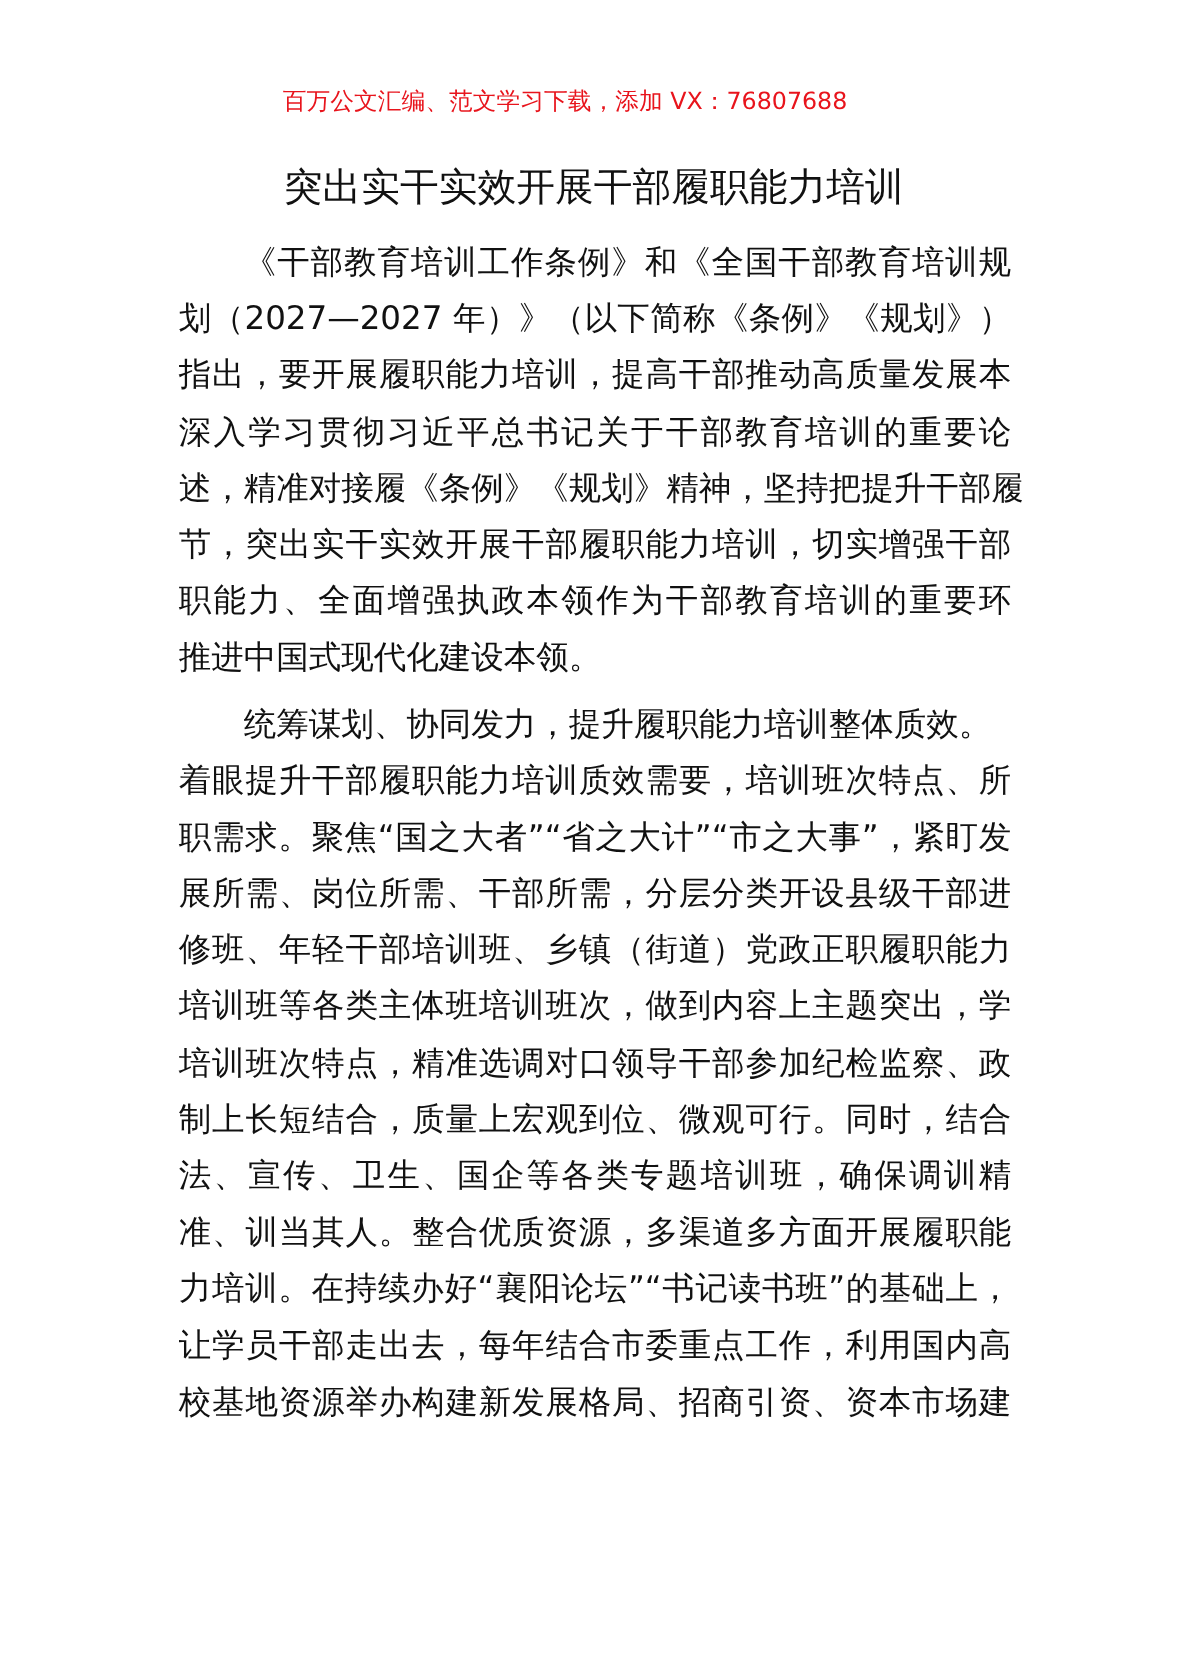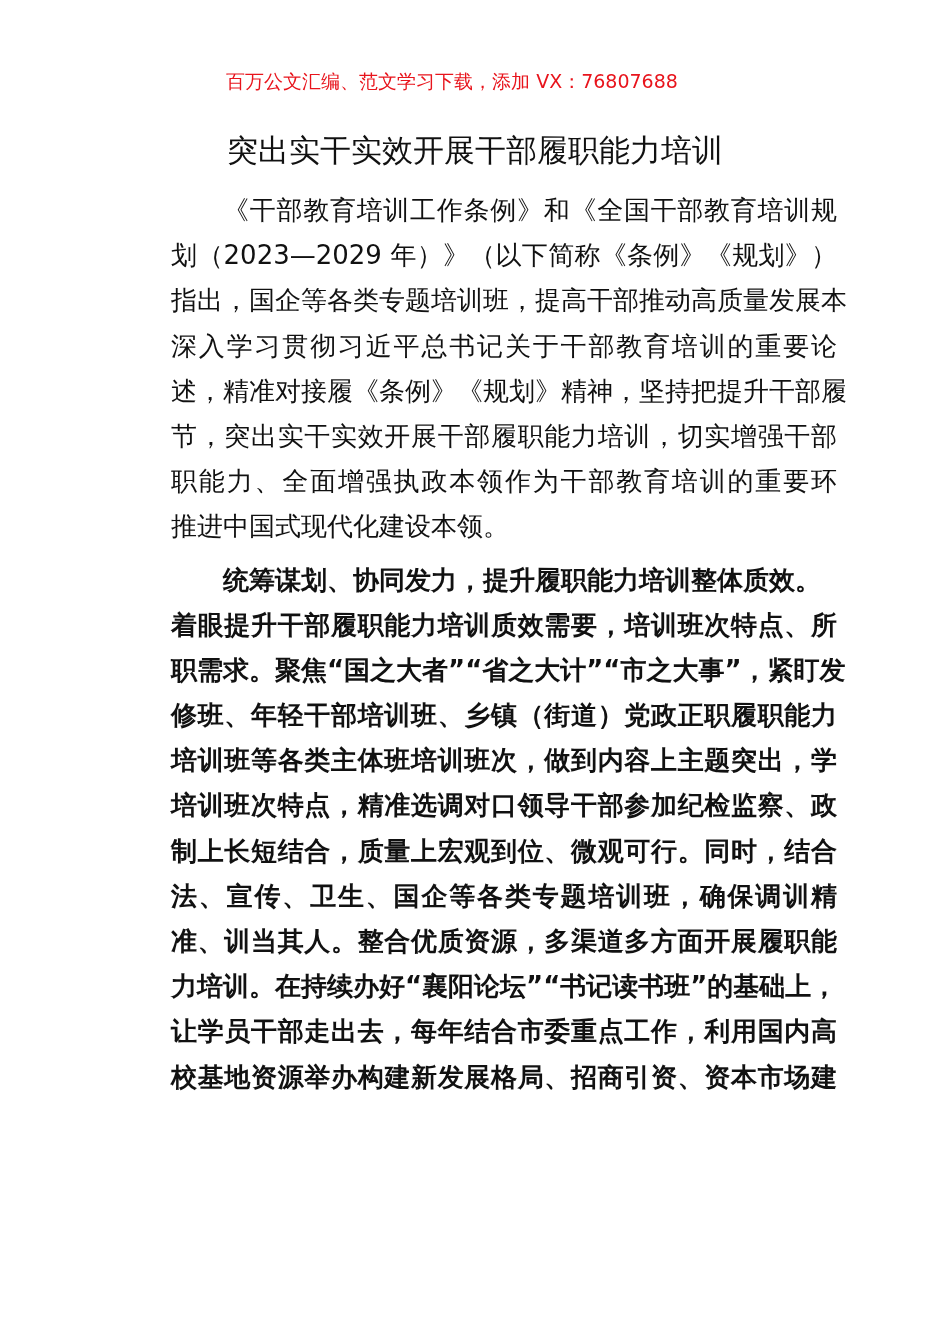--- a/index.html
+++ b/index.html
@@ -37,21 +37,20 @@
     color: #111111;
   }
   .body-text {
     position: absolute;
     top: 188px;
     left: 143px;
     width: 666px;
     font-size: 26px;
     line-height: 45.2px;
     color: #111111;
-    margin-left: 28px;
   }
   .para {
     margin: 0;
     text-align: justify;
     text-indent: 2em;
   }
   .line {
     display: block;
     white-space: nowrap;
     text-align: justify;
@@ -71,33 +70,34 @@
 </head>
 <body>
 
 <div class="watermark">百万公文汇编、范文学习下载，添加 VX：76807688</div>
 
 <div class="title">突出实干实效开展干部履职能力培训</div>
 
 <div class="body-text">
   <div class="para" style="text-indent:0;">
     <span class="line indent">《干部教育培训工作条例》和《全国干部教育培训规</span>
-    <span class="line">划（2023—2029 年）》（以下简称《条例》《规划》）</span>
-    <span class="line">指出，国企等各类专题培训班，提高干部推动高质量发展本</span>
+    <span class="line">划（2027—2027 年）》（以下简称《条例》《规划》）</span>
+    <span class="line">指出，要开展履职能力培训，提高干部推动高质量发展本</span>
     <span class="line">深入学习贯彻习近平总书记关于干部教育培训的重要论</span>
     <span class="line">述，精准对接履《条例》《规划》精神，坚持把提升干部履</span>
     <span class="line">节，突出实干实效开展干部履职能力培训，切实增强干部</span>
     <span class="line">职能力、全面增强执政本领作为干部教育培训的重要环</span>
     <span class="line last">推进中国式现代化建设本领。</span>
   </div>
   <div class="spacer"></div>
-  <div class="para" style="text-indent:0;font-weight:bold;">
+  <div class="para" style="text-indent:0;">
     <span class="line indent last">统筹谋划、协同发力，提升履职能力培训整体质效。</span>
     <span class="line">着眼提升干部履职能力培训质效需要，培训班次特点、所</span>
     <span class="line">职需求。聚焦“国之大者”“省之大计”“市之大事”，紧盯发</span>
+    <span class="line">展所需、岗位所需、干部所需，分层分类开设县级干部进</span>
     <span class="line">修班、年轻干部培训班、乡镇（街道）党政正职履职能力</span>
     <span class="line">培训班等各类主体班培训班次，做到内容上主题突出，学</span>
     <span class="line">培训班次特点，精准选调对口领导干部参加纪检监察、政</span>
     <span class="line">制上长短结合，质量上宏观到位、微观可行。同时，结合</span>
     <span class="line">法、宣传、卫生、国企等各类专题培训班，确保调训精</span>
     <span class="line">准、训当其人。整合优质资源，多渠道多方面开展履职能</span>
     <span class="line">力培训。在持续办好“襄阳论坛”“书记读书班”的基础上，</span>
     <span class="line">让学员干部走出去，每年结合市委重点工作，利用国内高</span>
     <span class="line">校基地资源举办构建新发展格局、招商引资、资本市场建</span>
   </div>

